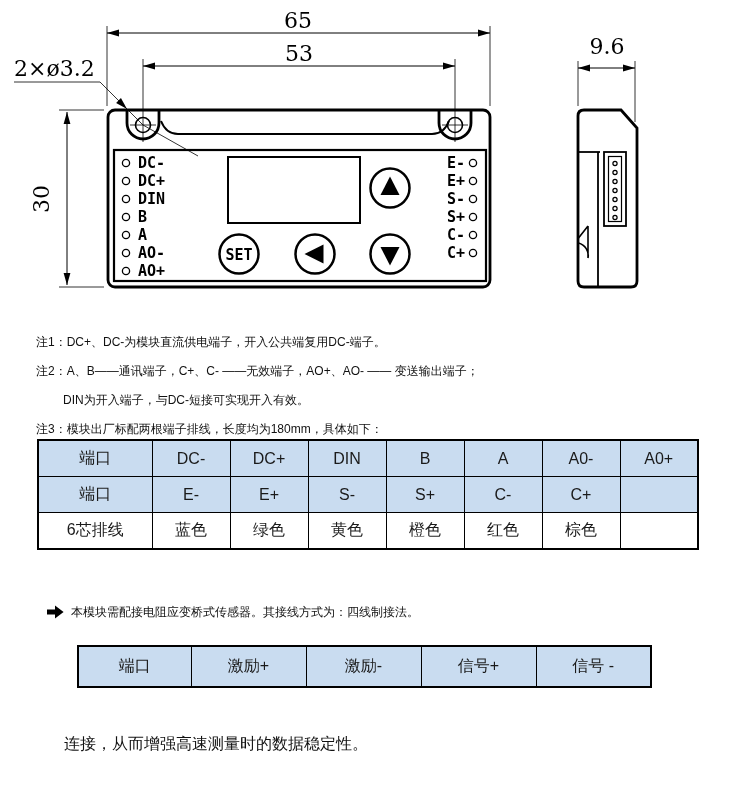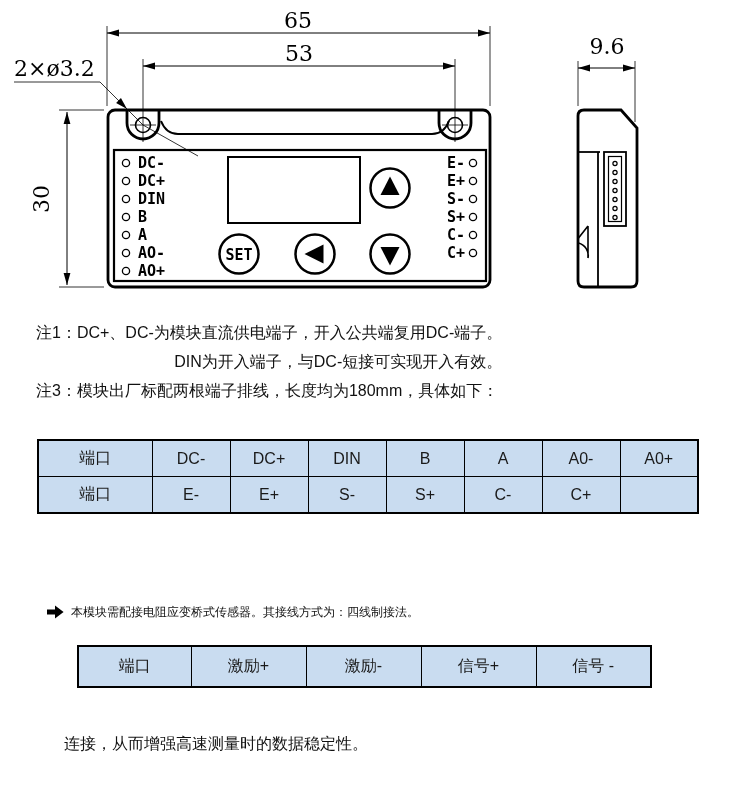--- a/index.html
+++ b/index.html
@@ -10,22 +10,22 @@
   .ln{stroke:#000;fill:none;}
   .s08{stroke-width:0.8;} .s1{stroke-width:1;} .s12{stroke-width:1.2;} .s13{stroke-width:1.3;}
   .s16{stroke-width:1.6;} .s18{stroke-width:1.8;} .s2{stroke-width:2;} .s22{stroke-width:2.2;}
   .s25{stroke-width:2.5;} .s3{stroke-width:2.8;}
   .fillb{fill:#000;stroke:none;}
   .dim{font-family:"DejaVu Serif","Liberation Serif",serif;font-size:22px;fill:#000;}
   .tlabel{font-family:"DejaVu Sans Mono","Liberation Mono",monospace;font-size:15px;font-weight:bold;fill:#000;}
   .setl{font-family:"DejaVu Sans Mono","Liberation Mono",monospace;font-size:15px;font-weight:bold;fill:#000;text-anchor:middle;}
   .mid{text-anchor:middle;}
   
-  .notes{position:absolute;left:36px;top:318px;font-size:16px;line-height:29px;color:#111;}
-  .notes .cont{padding-left:27px;text-align:right;}
+  .notes{position:absolute;left:36px;top:328px;font-size:12px;line-height:29px;color:#111;}
+  .notes .cont{padding-left:27px;}
   .bullet-line{position:absolute;left:47px;top:602px;font-size:12px;line-height:20px;color:#111;display:flex;align-items:center;}
   .bullet-line .ico{margin-right:7px;flex:0 0 auto;display:inline-block;}
   .tips{position:absolute;left:47px;top:730px;font-size:16px;line-height:28px;color:#111;}
   .tips .star{margin-right:6px;}
   .tips .cont{padding-left:17px;}
   
   table{border-collapse:collapse;table-layout:fixed;position:absolute;background:#fff;
         font-size:16px;color:#1a1a1a;}
   td{border:1px solid #000;text-align:center;vertical-align:middle;padding:0;height:35px;overflow:hidden;}
   table{border:2px solid #000;}
@@ -153,20 +153,21 @@
         <line x1="578" y1="68" x2="635" y2="68" class="ln s1"></line>
         <polygon points="578,68 590,64.6 590,71.4" class="fillb"></polygon>
         <polygon points="635,68 623,64.6 623,71.4" class="fillb"></polygon>
         <text class="dim mid" x="607" y="54">9.6</text>
       </g>
     </g>
   </svg>
 
   <div class="notes">
     <div>注1：DC+、DC-为模块直流供电端子，开入公共端复用DC-端子。</div>
+    <div>注2：A、B——通讯端子，C+、C- ——无效端子，AO+、AO- —— 变送输出端子；</div>
     <div class="cont">DIN为开入端子，与DC-短接可实现开入有效。</div>
     <div>注3：模块出厂标配两根端子排线，长度均为180mm，具体如下：</div>
   </div>
 
   <table id="t1">
     <colgroup>
       <col style="width:114px">
         <col style="width:78px">
         <col style="width:78px">
         <col style="width:78px">
@@ -189,20 +190,30 @@
     <tr class="hdr">
       <td>端口</td>
       <td>E-</td>
       <td>E+</td>
       <td>S-</td>
       <td>S+</td>
       <td>C-</td>
       <td>C+</td>
       <td></td>
     </tr>
+    <tr>
+      <td>6芯排线</td>
+      <td>蓝色</td>
+      <td>绿色</td>
+      <td>黄色</td>
+      <td>橙色</td>
+      <td>红色</td>
+      <td>棕色</td>
+      <td></td>
+    </tr>
   </tbody>
     </table>
 
   <div class="bullet-line">
     <span class="ico">
       <svg width="17" height="14" viewBox="0 0 17 14">
           <path d="M0,4.4 L8,4.4 L8,0.6 L16.6,7 L8,13.4 L8,9.6 L0,9.6 Z" fill="#000"></path>
         </svg>
     </span>
     <span>本模块需配接电阻应变桥式传感器。其接线方式为：四线制接法。</span>

